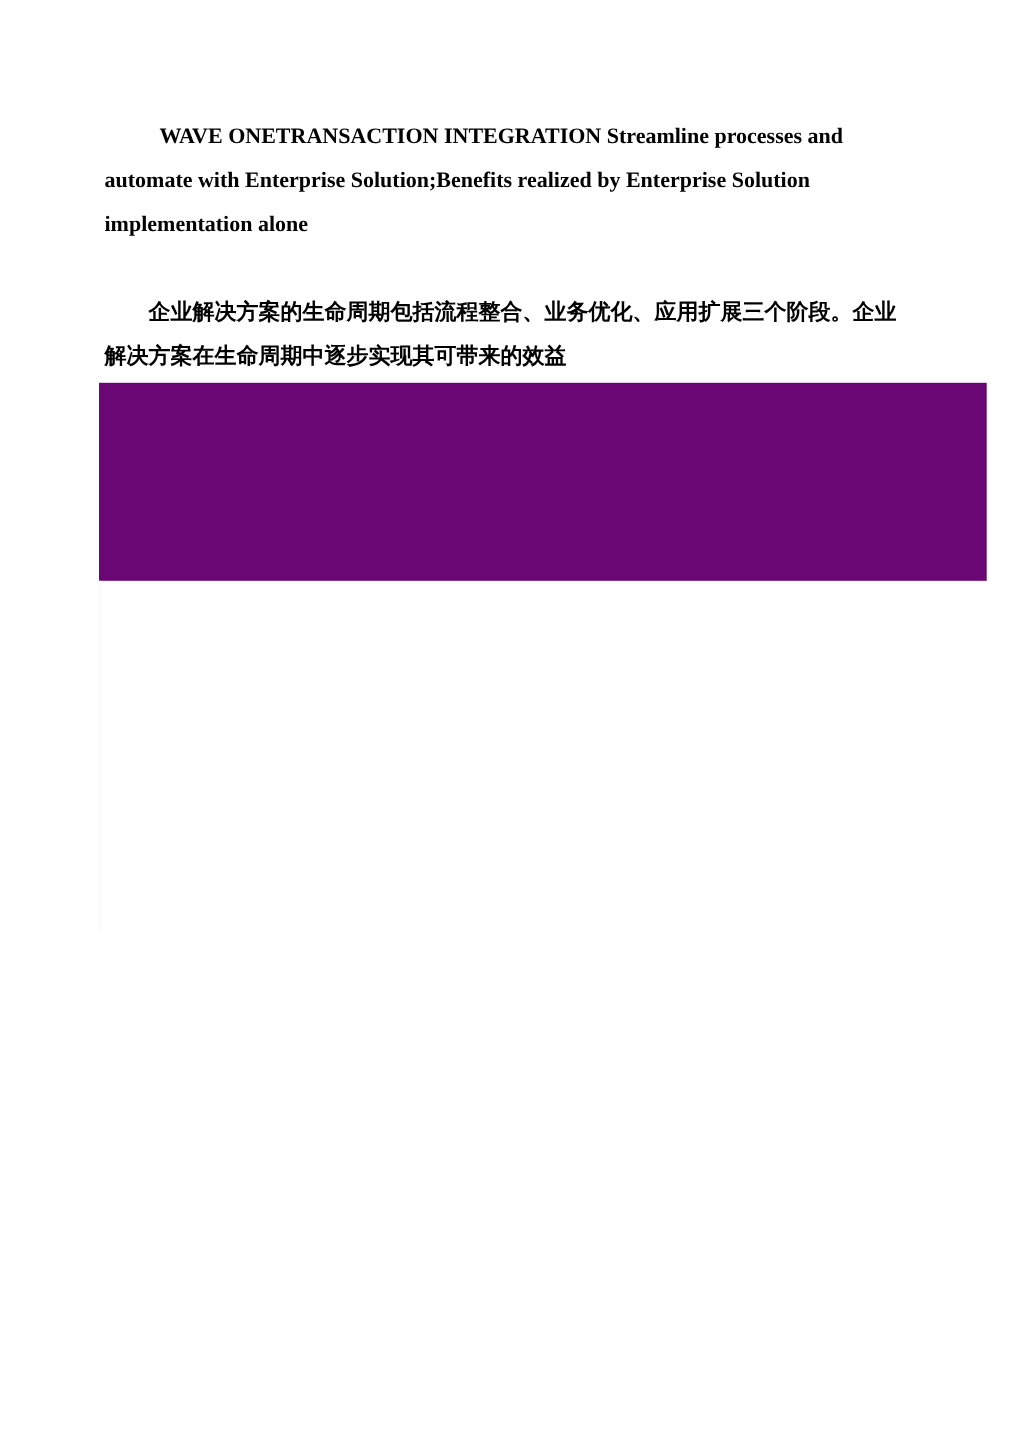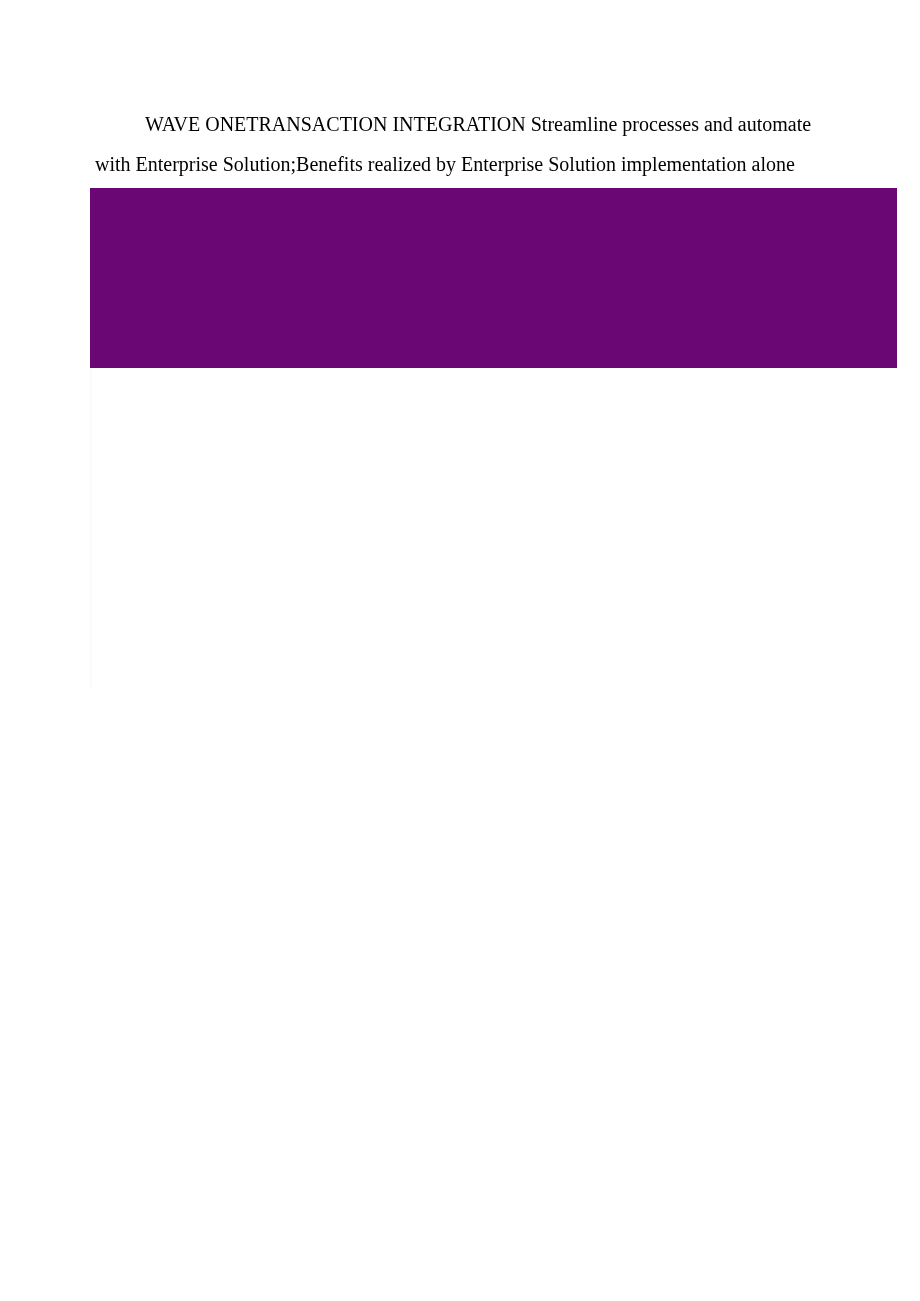--- a/index.html
+++ b/index.html
@@ -7,20 +7,21 @@
     padding: 0;
     width: 920px;
     height: 1301px;
     background: #ffffff;
     font-family: "Times New Roman", "SimSun", serif;
     color: #000;
   }
   .page {
     width: 920px;
     box-sizing: border-box;
+    font-weight: bold;
   }
   .para {
     font-size: 20px;
     line-height: 2.0;
     margin: 0;
   }
   .para-en {
     padding: 104px 95px 0 95px;
     text-indent: 2.5em;
   }
@@ -45,19 +46,20 @@
     text-indent: 2.5em;
   }
 </style>
 </head>
 <body>
 
 <div class="page">
 
   <p class="para para-en">WAVE ONETRANSACTION INTEGRATION Streamline processes and automate with Enterprise Solution;Benefits realized by Enterprise Solution implementation alone</p>
 
+  <p class="para para-cn">企业解决方案的生命周期包括流程整合、业务优化、应用扩展三个阶段。企业解决方案在生命周期中逐步实现其可带来的效益</p>
 
   <div class="purple-band"></div>
 
   <div class="under-band-ghost"></div>
 
 
 </div>
 
 </body></html>

